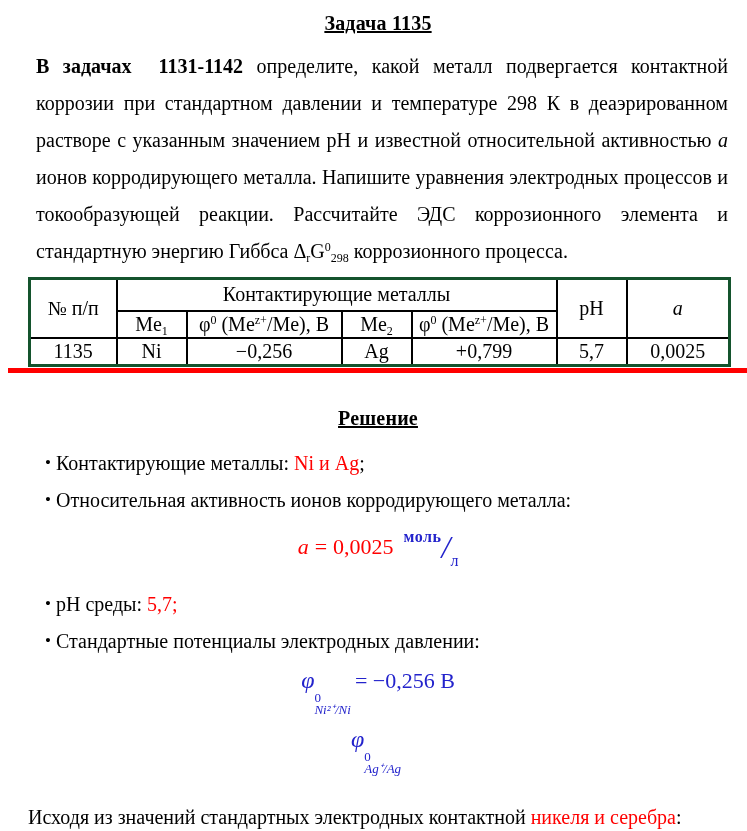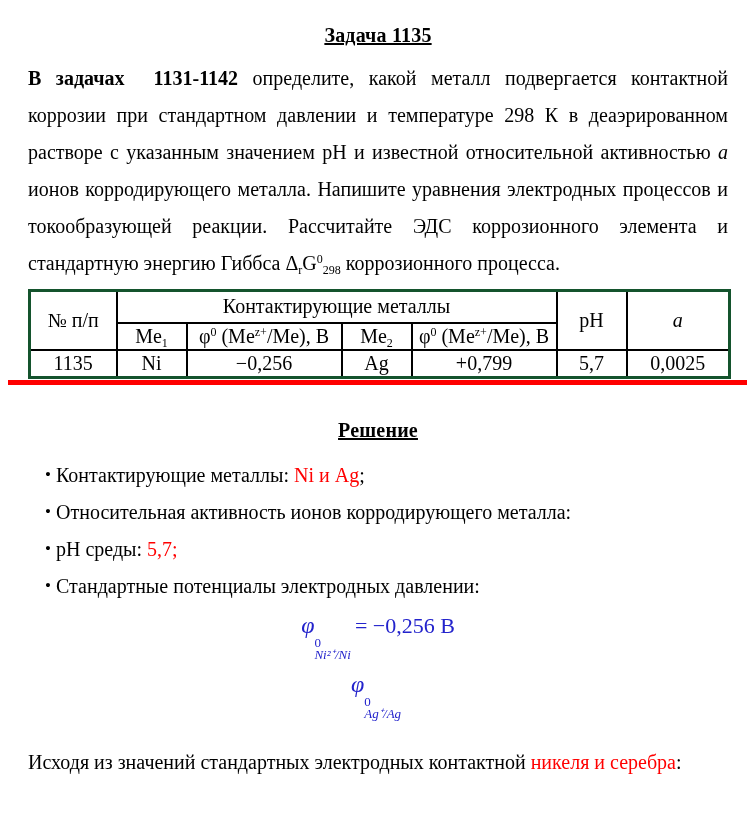--- a/index.html
+++ b/index.html
@@ -2,27 +2,27 @@
 <html style="--red: #ff0000; --blue: #2323cc;"><head>
 <meta charset="utf-8">
 <style>
   :root { --red:#ff0000; --blue:#2323cc; }
   * { margin:0; padding:0; box-sizing:border-box; }
   html,body { width:747px; height:831px; overflow:hidden; background:#ffffff; }
   .page {
     width:747px; height:831px; overflow:hidden;
     font-family:"Liberation Serif", serif;
     font-size:20px; color:#000;
-    padding:24px 19px 0 28px;
+    padding:12px 19px 0 28px;
   }
   .doc-title {
     text-align:center; font-weight:bold; text-decoration:underline;
     margin-bottom:13px; letter-spacing:.2px;
   }
-  .intro { text-align:justify; line-height:37px; }
+  .intro { text-align:justify; line-height:37px;margin-left:8px; }
   .intro .b { font-weight:bold; }
   .intro .it { font-style:italic; }
   sup { font-size:12px; vertical-align:7px; line-height:0; }
   sub { font-size:12px; vertical-align:-4px; line-height:0; }
   table.doc-table {
     border-collapse:collapse; width:700px; margin-top:7px;
     text-align:center; table-layout:fixed;
   }
   table.doc-table { border:3px solid #14532d; }
   table.doc-table td { border:2px solid #000; padding:1px 2px; }
@@ -109,20 +109,23 @@
   <div class="bullets">
     <div class="bullet">
       <span class="dot">•</span>
       <span><span>Контактирующие металлы: </span><span class="red">Ni и Ag</span><span>;</span></span>
     </div>
     <div class="bullet">
       <span class="dot">•</span>
       <span>Относительная активность ионов корродирующего металла:</span>
     </div>
 
+    <div class="eq-a">
+      <span class="var">a</span><span class="op">=</span><span class="val">0,0025</span><span class="frac"><span class="num">моль</span><span class="slash">/</span><span class="den">л</span></span>
+    </div>
 
     <div class="bullet">
       <span class="dot">•</span>
       <span><span>pH среды: </span><span class="red">5,7;</span></span>
     </div>
     <div class="bullet">
       <span class="dot">•</span>
       <span>Стандартные потенциалы электродных давлении:</span>
     </div>
 

